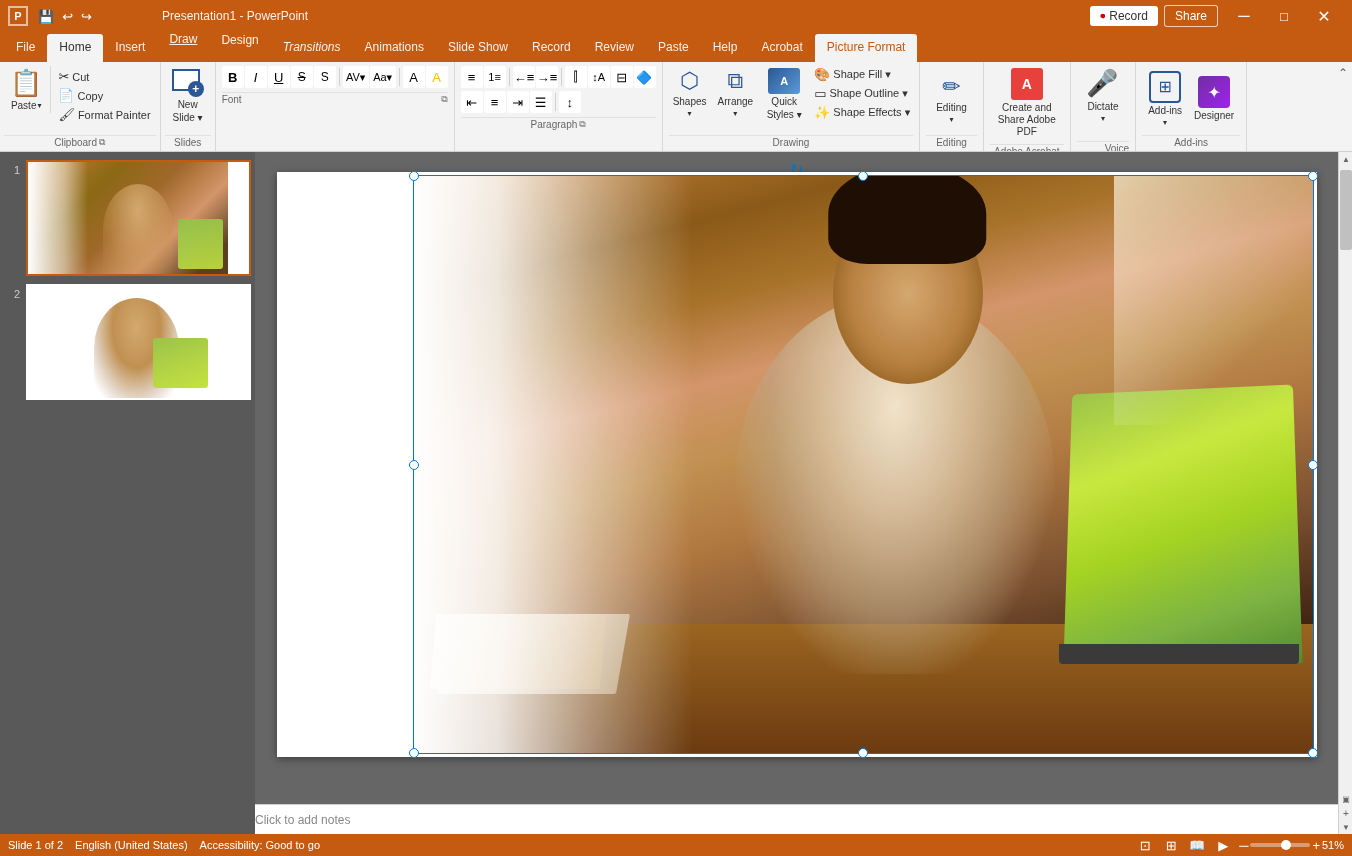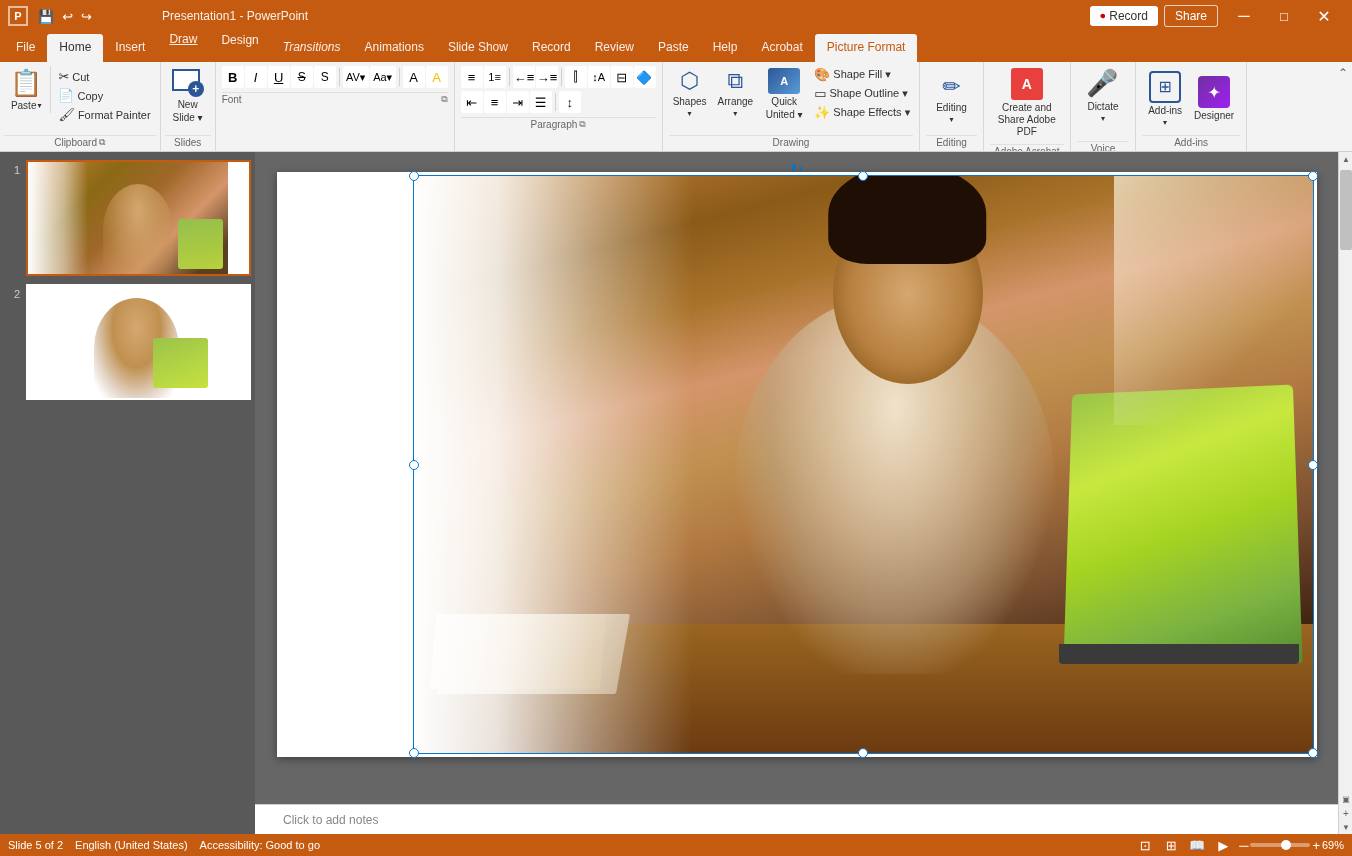--- a/index.html
+++ b/index.html
@@ -157,21 +157,21 @@
       <button style="background:transparent;border:none;cursor:pointer;display:flex;flex-direction:column;align-items:center;gap:2px;padding:2px 4px;min-width:40px;">
         <span style="font-size:22px;color:#2b5797;">⧉</span>
         <span style="font-size:10px;color:#333;">Arrange</span>
         <span style="font-size:8px;color:#333;">▾</span>
       </button>
       <button style="background:transparent;border:none;cursor:pointer;display:flex;flex-direction:column;align-items:center;gap:2px;padding:2px 4px;min-width:48px;">
         <div style="width:32px;height:26px;background:linear-gradient(135deg,#2b5797,#5b9bd5);border-radius:3px;display:flex;align-items:center;justify-content:center;">
           <span style="color:white;font-size:11px;font-weight:bold;">A</span>
         </div>
         <span style="font-size:10px;color:#333;">Quick</span>
-        <span style="font-size:10px;color:#333;">United ▾</span>
+        <span style="font-size:10px;color:#333;">Styles ▾</span>
       </button>
       <div style="display:flex;flex-direction:column;gap:2px;">
         <button style="background:transparent;border:none;cursor:pointer;display:flex;align-items:center;gap:3px;font-size:11px;color:#333;padding:1px 3px;border-radius:2px;">
           <span style="font-size:13px;color:#c55a11;">🎨</span> Shape Fill ▾
         </button>
         <button style="background:transparent;border:none;cursor:pointer;display:flex;align-items:center;gap:3px;font-size:11px;color:#333;padding:1px 3px;border-radius:2px;">
           <span style="font-size:13px;">▭</span> Shape Outline ▾
         </button>
         <button style="background:transparent;border:none;cursor:pointer;display:flex;align-items:center;gap:3px;font-size:11px;color:#333;padding:1px 3px;border-radius:2px;">
           <span style="font-size:13px;">✨</span> Shape Effects ▾
@@ -211,21 +211,21 @@
   </div>
 
   <div style="display:flex;flex-direction:column;padding:2px 6px;border-right:1px solid #d8d8d8;">
     <div style="display:flex;flex:1;align-items:center;padding:2px;">
       <button style="background:transparent;border:none;cursor:pointer;display:flex;flex-direction:column;align-items:center;gap:2px;padding:2px 8px;">
         <span style="font-size:26px;color:#2b5797;">🎤</span>
         <span style="font-size:10px;color:#333;">Dictate</span>
         <span style="font-size:8px;color:#333;">▾</span>
       </button>
     </div>
-    <div style="font-size:10px;color:#666;text-align:center;padding:1px 0;border-top:1px solid #e0e0e0;margin-top:14px;">
+    <div style="font-size:10px;color:#666;text-align:right;padding:1px 0;border-top:1px solid #e0e0e0;margin-top:14px;">
       <span>Voice</span>
     </div>
   </div>
 
   <div style="display:flex;flex-direction:column;padding:2px 6px;border-right:1px solid #d8d8d8;">
     <div style="display:flex;flex:1;align-items:center;gap:4px;padding:2px;">
       <button style="background:transparent;border:none;cursor:pointer;display:flex;flex-direction:column;align-items:center;gap:2px;padding:2px 4px;">
         <div style="width:32px;height:32px;border:2px solid #2b5797;border-radius:4px;display:flex;align-items:center;justify-content:center;">
           <span style="font-size:16px;color:#2b5797;">⊞</span>
         </div>
@@ -323,48 +323,48 @@
           <div style="position:absolute;width:10px;height:10px;background:white;border:1px solid #0078d4;border-radius:50%;top:calc(50% - 5px);right:-5px;pointer-events:auto;cursor:e-resize;"></div>
           <div style="position:absolute;width:10px;height:10px;background:white;border:1px solid #0078d4;border-radius:50%;bottom:-5px;left:-5px;pointer-events:auto;cursor:sw-resize;"></div>
           <div style="position:absolute;width:10px;height:10px;background:white;border:1px solid #0078d4;border-radius:50%;bottom:-5px;left:calc(50% - 5px);pointer-events:auto;cursor:s-resize;"></div>
           <div style="position:absolute;width:10px;height:10px;background:white;border:1px solid #0078d4;border-radius:50%;bottom:-5px;right:-5px;pointer-events:auto;cursor:se-resize;"></div>
         </div>
 
       </div>
 
     </div>
 
-    <div style="height:30px;background:white;border-top:1px solid #d0d0d0;display:flex;align-items:center;padding:0 28px;color:#888;font-size:12px;cursor:pointer;">
+    <div style="height:30px;background:white;border-top:1px solid #d0d0d0;display:flex;align-items:center;padding:0 0;color:#888;font-size:12px;cursor:pointer;">
       <span>Click to add notes</span>
     </div>
   </div>
 
   <div style="width:14px;background:#f0f0f0;border-left:1px solid #d0d0d0;display:flex;flex-direction:column;">
     <div style="width:14px;height:14px;display:flex;align-items:center;justify-content:center;cursor:pointer;font-size:8px;color:#666;">▲</div>
     <div style="background:#c0c0c0;width:12px;margin:1px;border-radius:2px;height:80px;margin-top:4px;cursor:pointer;"></div>
     <div style="flex:1;"></div>
 
     <div style="width:14px;height:14px;display:flex;align-items:center;justify-content:center;cursor:pointer;font-size:8px;color:#666;">▣</div>
     <div style="width:14px;height:14px;display:flex;align-items:center;justify-content:center;cursor:pointer;font-size:10px;color:#666;">+</div>
     <div style="width:14px;height:14px;display:flex;align-items:center;justify-content:center;cursor:pointer;font-size:8px;color:#666;">▼</div>
   </div>
 
 </div>
 
 <div style="height:22px;background:#c55a11;display:flex;align-items:center;padding:0 8px;color:white;font-size:11px;gap:12px;">
-  <span>Slide 5 of 2</span>
+  <span>Slide 1 of 2</span>
   <span>English (United States)</span>
   <span>Accessibility: Good to go</span>
   <div style="margin-left:auto;display:flex;align-items:center;gap:6px;">
     <button style="background:transparent;border:none;color:white;cursor:pointer;font-size:13px;width:20px;height:20px;display:flex;align-items:center;justify-content:center;">⊡</button>
     <button style="background:transparent;border:none;color:white;cursor:pointer;font-size:13px;width:20px;height:20px;display:flex;align-items:center;justify-content:center;">⊞</button>
     <button style="background:transparent;border:none;color:white;cursor:pointer;font-size:13px;width:20px;height:20px;display:flex;align-items:center;justify-content:center;">📖</button>
     <button style="background:transparent;border:none;color:white;cursor:pointer;font-size:13px;width:20px;height:20px;display:flex;align-items:center;justify-content:center;">▶</button>
     <div style="display:flex;align-items:center;gap:2px;">
       <button style="background:transparent;border:none;color:white;cursor:pointer;font-size:13px;">─</button>
       <div style="width:60px;height:4px;background:rgba(255,255,255,0.4);border-radius:2px;cursor:pointer;position:relative;">
         <div style="position:absolute;left:60%;top:-3px;width:10px;height:10px;background:white;border-radius:50%;transform:translateX(-50%);"></div>
       </div>
       <button style="background:transparent;border:none;color:white;cursor:pointer;font-size:13px;">+</button>
-      <span>69%</span>
+      <span>51%</span>
     </div>
   </div>
 </div>
 
 </body></html>

